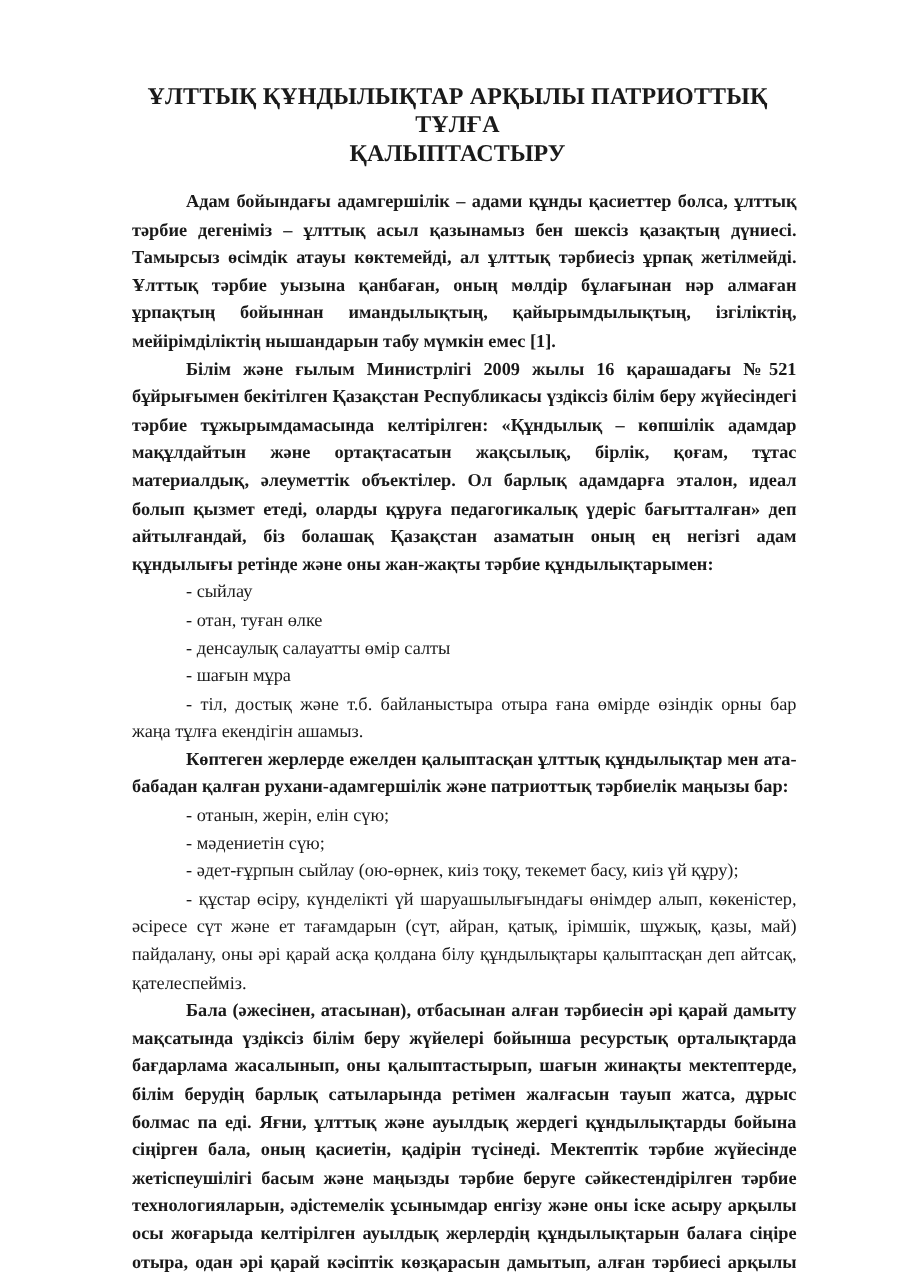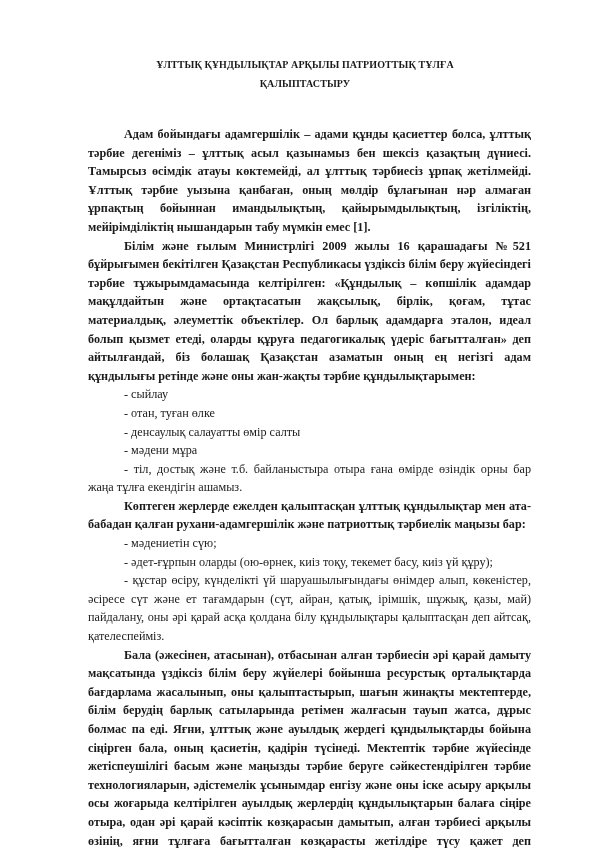--- a/index.html
+++ b/index.html
@@ -4,21 +4,21 @@
 <style>
   html, body { margin: 0; padding: 0; background: #ffffff; }
   body { width: 600px; height: 848px; overflow: hidden; position: relative; }
   .page {
     position: absolute; left: 0; top: 0; width: 600px; height: 848px;
     background: #ffffff; color: #1a1a1a;
     font-family: "Liberation Serif", serif;
   }
   .title {
     position: absolute; left: 90px; width: 430px; top: 55px;
-    text-align: center; font-weight: bold; font-size: 10px; line-height: 19px;
+    text-align: center; font-weight: bold; font-size: 16px; line-height: 19px;
     letter-spacing: 0.1px;
   }
   .body {
     position: absolute; left: 88px; width: 443px; top: 125px;
     font-size: 12.2px; line-height: 18.6px;
   }
   .para { margin: 0; text-align: justify; text-indent: 36px; font-weight: bold; }
   .list-item { margin: 0; padding-left: 36px; text-align: justify; }
   .list-item.wrap { padding-left: 0; text-indent: 36px; }
 </style>
@@ -32,28 +32,29 @@
   </div>
 
   <div class="body">
     <p class="para">Адам бойындағы адамгершілік – адами құнды қасиеттер болса, ұлттық тәрбие дегеніміз – ұлттық асыл қазынамыз бен шексіз қазақтың дүниесі. Тамырсыз өсімдік атауы көктемейді, ал ұлттық тәрбиесіз ұрпақ жетілмейді. Ұлттық тәрбие уызына қанбаған, оның мөлдір бұлағынан нәр алмаған ұрпақтың бойыннан имандылықтың, қайырымдылықтың, ізгіліктің, мейірімділіктің нышандарын табу мүмкін емес [1].</p>
     <p class="para">Білім және ғылым Министрлігі 2009 жылы 16 қарашадағы №521 бұйрығымен бекітілген Қазақстан Республикасы үздіксіз білім беру жүйесіндегі тәрбие тұжырымдамасында келтірілген: «Құндылық – көпшілік адамдар мақұлдайтын және ортақтасатын жақсылық, бірлік, қоғам, тұтас материалдық, әлеуметтік объектілер. Ол барлық адамдарға эталон, идеал болып қызмет етеді, оларды құруға педагогикалық үдеріс бағытталған» деп айтылғандай, біз болашақ Қазақстан азаматын оның ең негізгі адам құндылығы ретінде және оны жан-жақты тәрбие құндылықтарымен:</p>
 
     <div>
       <p class="list-item">- сыйлау</p>
       <p class="list-item">- отан, туған өлке</p>
       <p class="list-item">- денсаулық салауатты өмір салты</p>
-      <p class="list-item">- мәдени мұра</p>
+      <p class="list-item">- шағын мұра</p>
       <p class="list-item wrap">- тіл, достық және т.б. байланыстыра отыра ғана өмірде өзіндік орны бар жаңа тұлға екендігін ашамыз.</p>
     </div>
 
     <p class="para">Көптеген жерлерде ежелден қалыптасқан ұлттық құндылықтар мен ата-бабадан қалған рухани-адамгершілік және патриоттық тәрбиелік маңызы бар:</p>
 
     <div>
+      <p class="list-item">- отанын, жерін, елін сүю;</p>
       <p class="list-item">- мәдениетін сүю;</p>
-      <p class="list-item">- әдет-ғұрпын оларды (ою-өрнек, киіз тоқу, текемет басу, киіз үй құру);</p>
+      <p class="list-item">- әдет-ғұрпын сыйлау (ою-өрнек, киіз тоқу, текемет басу, киіз үй құру);</p>
       <p class="list-item wrap">- құстар өсіру, күнделікті үй шаруашылығындағы өнімдер алып, көкеністер, әсіресе сүт және ет тағамдарын (сүт, айран, қатық, ірімшік, шұжық, қазы, май) пайдалану, оны әрі қарай асқа қолдана білу құндылықтары қалыптасқан деп айтсақ, қателеспейміз.</p>
     </div>
 
     <p class="para">Бала (әжесінен, атасынан), отбасынан алған тәрбиесін әрі қарай дамыту мақсатында үздіксіз білім беру жүйелері бойынша ресурстық орталықтарда бағдарлама жасалынып, оны қалыптастырып, шағын жинақты мектептерде, білім берудің барлық сатыларында ретімен жалғасын тауып жатса, дұрыс болмас па еді. Яғни, ұлттық және ауылдық жердегі құндылықтарды бойына сіңірген бала, оның қасиетін, қадірін түсінеді. Мектептік тәрбие жүйесінде жетіспеушілігі басым және маңызды тәрбие беруге сәйкестендірілген тәрбие технологияларын, әдістемелік ұсынымдар енгізу және оны іске асыру арқылы осы жоғарыда келтірілген ауылдық жерлердің құндылықтарын балаға сіңіре отыра, одан әрі қарай кәсіптік көзқарасын дамытып, алған тәрбиесі арқылы өзінің, яғни тұлғаға бағытталған көзқарасты жетілдіре түсу қажет деп ойлаймыз.</p>
 
   </div>
 </div>
 
 </body></html>

